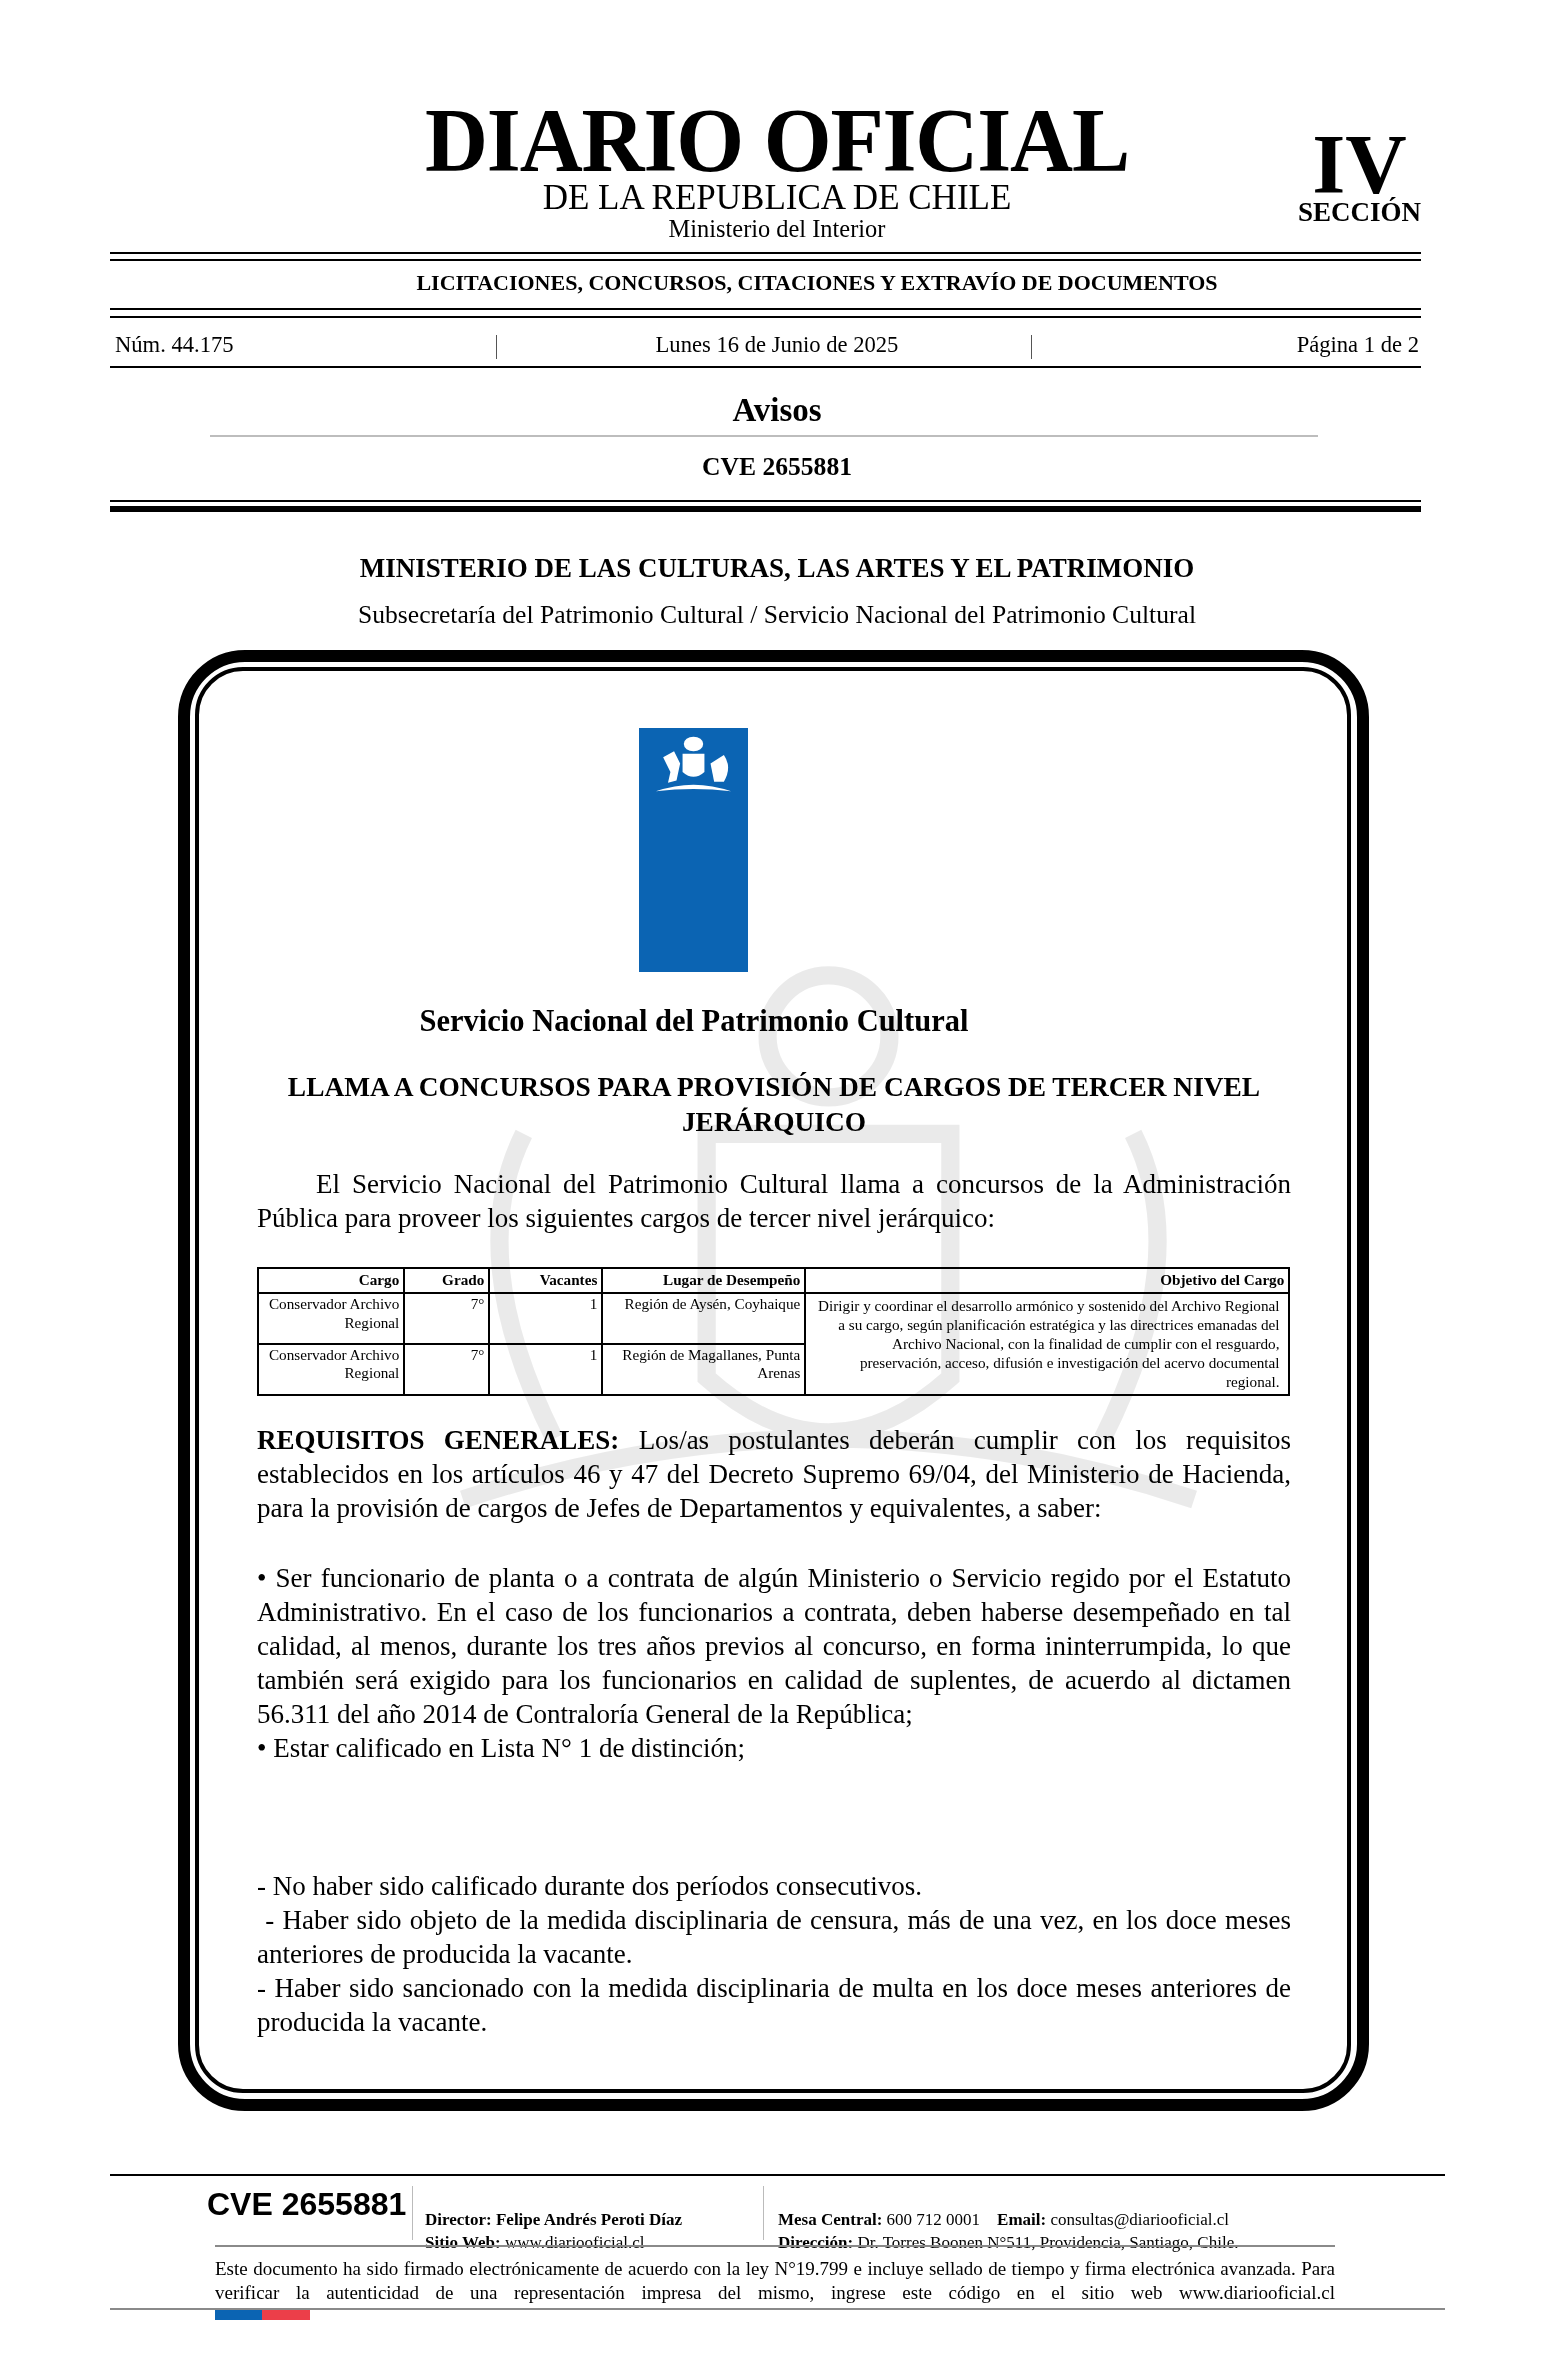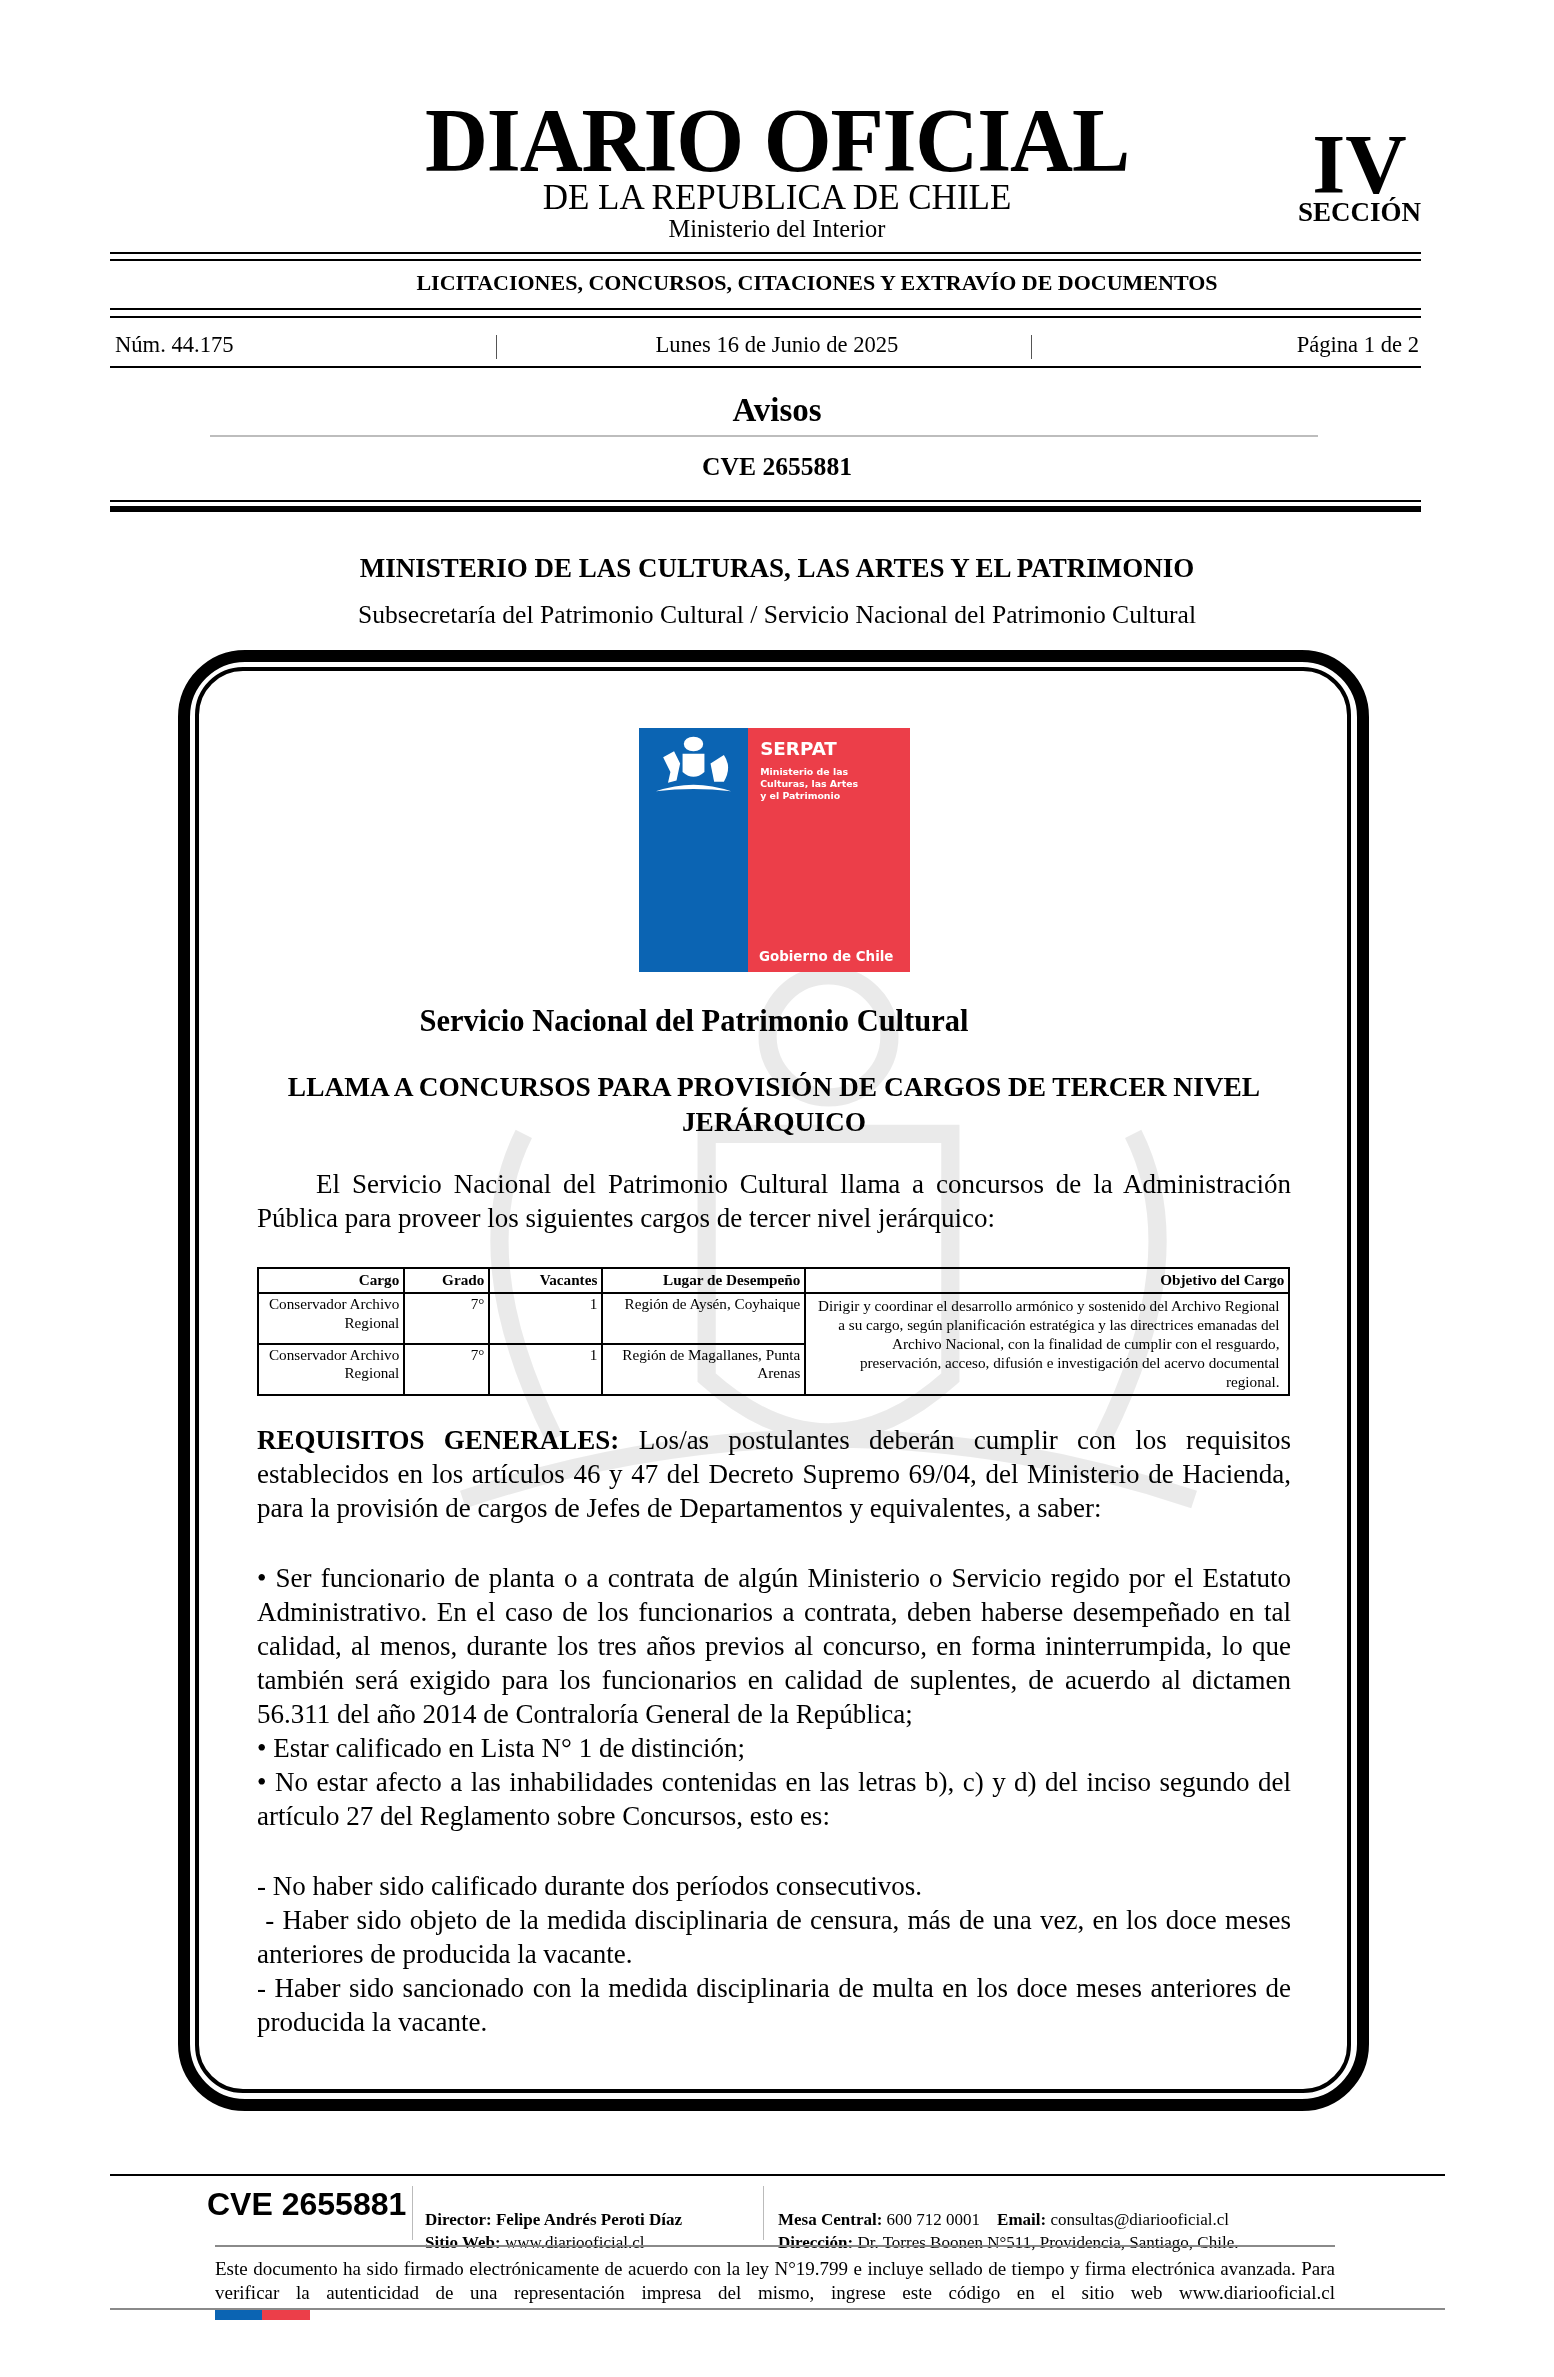--- a/index.html
+++ b/index.html
@@ -128,29 +128,20 @@
   <div id="logo-blue">
     <svg id="coat" viewBox="0 0 140 120">
       <g fill="#fff">
         <ellipse cx="70" cy="18" rx="16" ry="12"></ellipse>
         <path d="M52 34 h36 v30 q-18 16 -36 0 z"></path>
         <path d="M20 40 l18 -10 l10 20 l-6 28 l-14 4 l4 -18 z"></path>
         <path d="M120 36 q14 20 0 44 l-16 0 l-6 -30 z"></path>
         <path d="M8 96 q62 -22 124 0 q-62 -8 -124 0 z"></path>
       </g>
     </svg>
-  </div>
-  <div id="logo-red">
-    <div id="logo-serpat">SERPAT</div>
-    <div id="logo-ministry">
-      <span class="line">Ministerio de las</span>
-      <span class="line">Culturas, las Artes</span>
-      <span class="line">y el Patrimonio</span>
-    </div>
-    <div id="logo-gob">Gobierno de Chile</div>
   </div>
 </div>
 
 <div class="abs center" id="svc-title">Servicio Nacional del Patrimonio Cultural</div>
 <div class="abs center" id="call-title">LLAMA A CONCURSOS PARA PROVISIÓN DE CARGOS DE TERCER NIVEL JERÁRQUICO</div>
 <div class="para" id="intro">El Servicio Nacional del Patrimonio Cultural llama a concursos de la Administración Pública para proveer los siguientes cargos de tercer nivel jerárquico:</div>
 
 <table id="jobs-table">
   <colgroup>
     <col style="width:146px">
@@ -186,21 +177,20 @@
 </table>
 
 <div class="para" id="req">
   <span class="bold">REQUISITOS GENERALES:</span>
   <span>Los/as postulantes deberán cumplir con los requisitos establecidos en los artículos 46 y 47 del Decreto Supremo 69/04, del Ministerio de Hacienda, para la provisión de cargos de Jefes de Departamentos y equivalentes, a saber:</span>
 </div>
 
 <div class="para" id="bullets">
   <span class="line">• Ser funcionario de planta o a contrata de algún Ministerio o Servicio regido por el Estatuto Administrativo. En el caso de los funcionarios a contrata, deben haberse desempeñado en tal calidad, al menos, durante los tres años previos al concurso, en forma ininterrumpida, lo que también será exigido para los funcionarios en calidad de suplentes, de acuerdo al dictamen 56.311 del año 2014 de Contraloría General de la República;</span>
   <span class="line" style="text-align:left">• Estar calificado en Lista N° 1 de distinción;</span>
-  <span class="line">• No estar afecto a las inhabilidades contenidas en las letras b), c) y d) del inciso segundo del artículo 27 del Reglamento sobre Concursos, esto es:</span>
 </div>
 
 <div class="para" id="dashes">
   <span class="line" style="text-align:left">- No haber sido calificado durante dos períodos consecutivos.</span>
   <span class="line" style="text-align:justify; white-space:pre-wrap;"> - Haber sido objeto de la medida disciplinaria de censura, más de una vez, en los doce meses anteriores de producida la vacante.</span>
   <span class="line" style="text-align:justify">- Haber sido sancionado con la medida disciplinaria de multa en los doce meses anteriores de producida la vacante.</span>
 </div>
 
 <div class="bar" style="left:110px;top:2174px;width:1335px;height:2.4px;"></div>
 <div class="abs" id="foot-cve">CVE 2655881</div>

